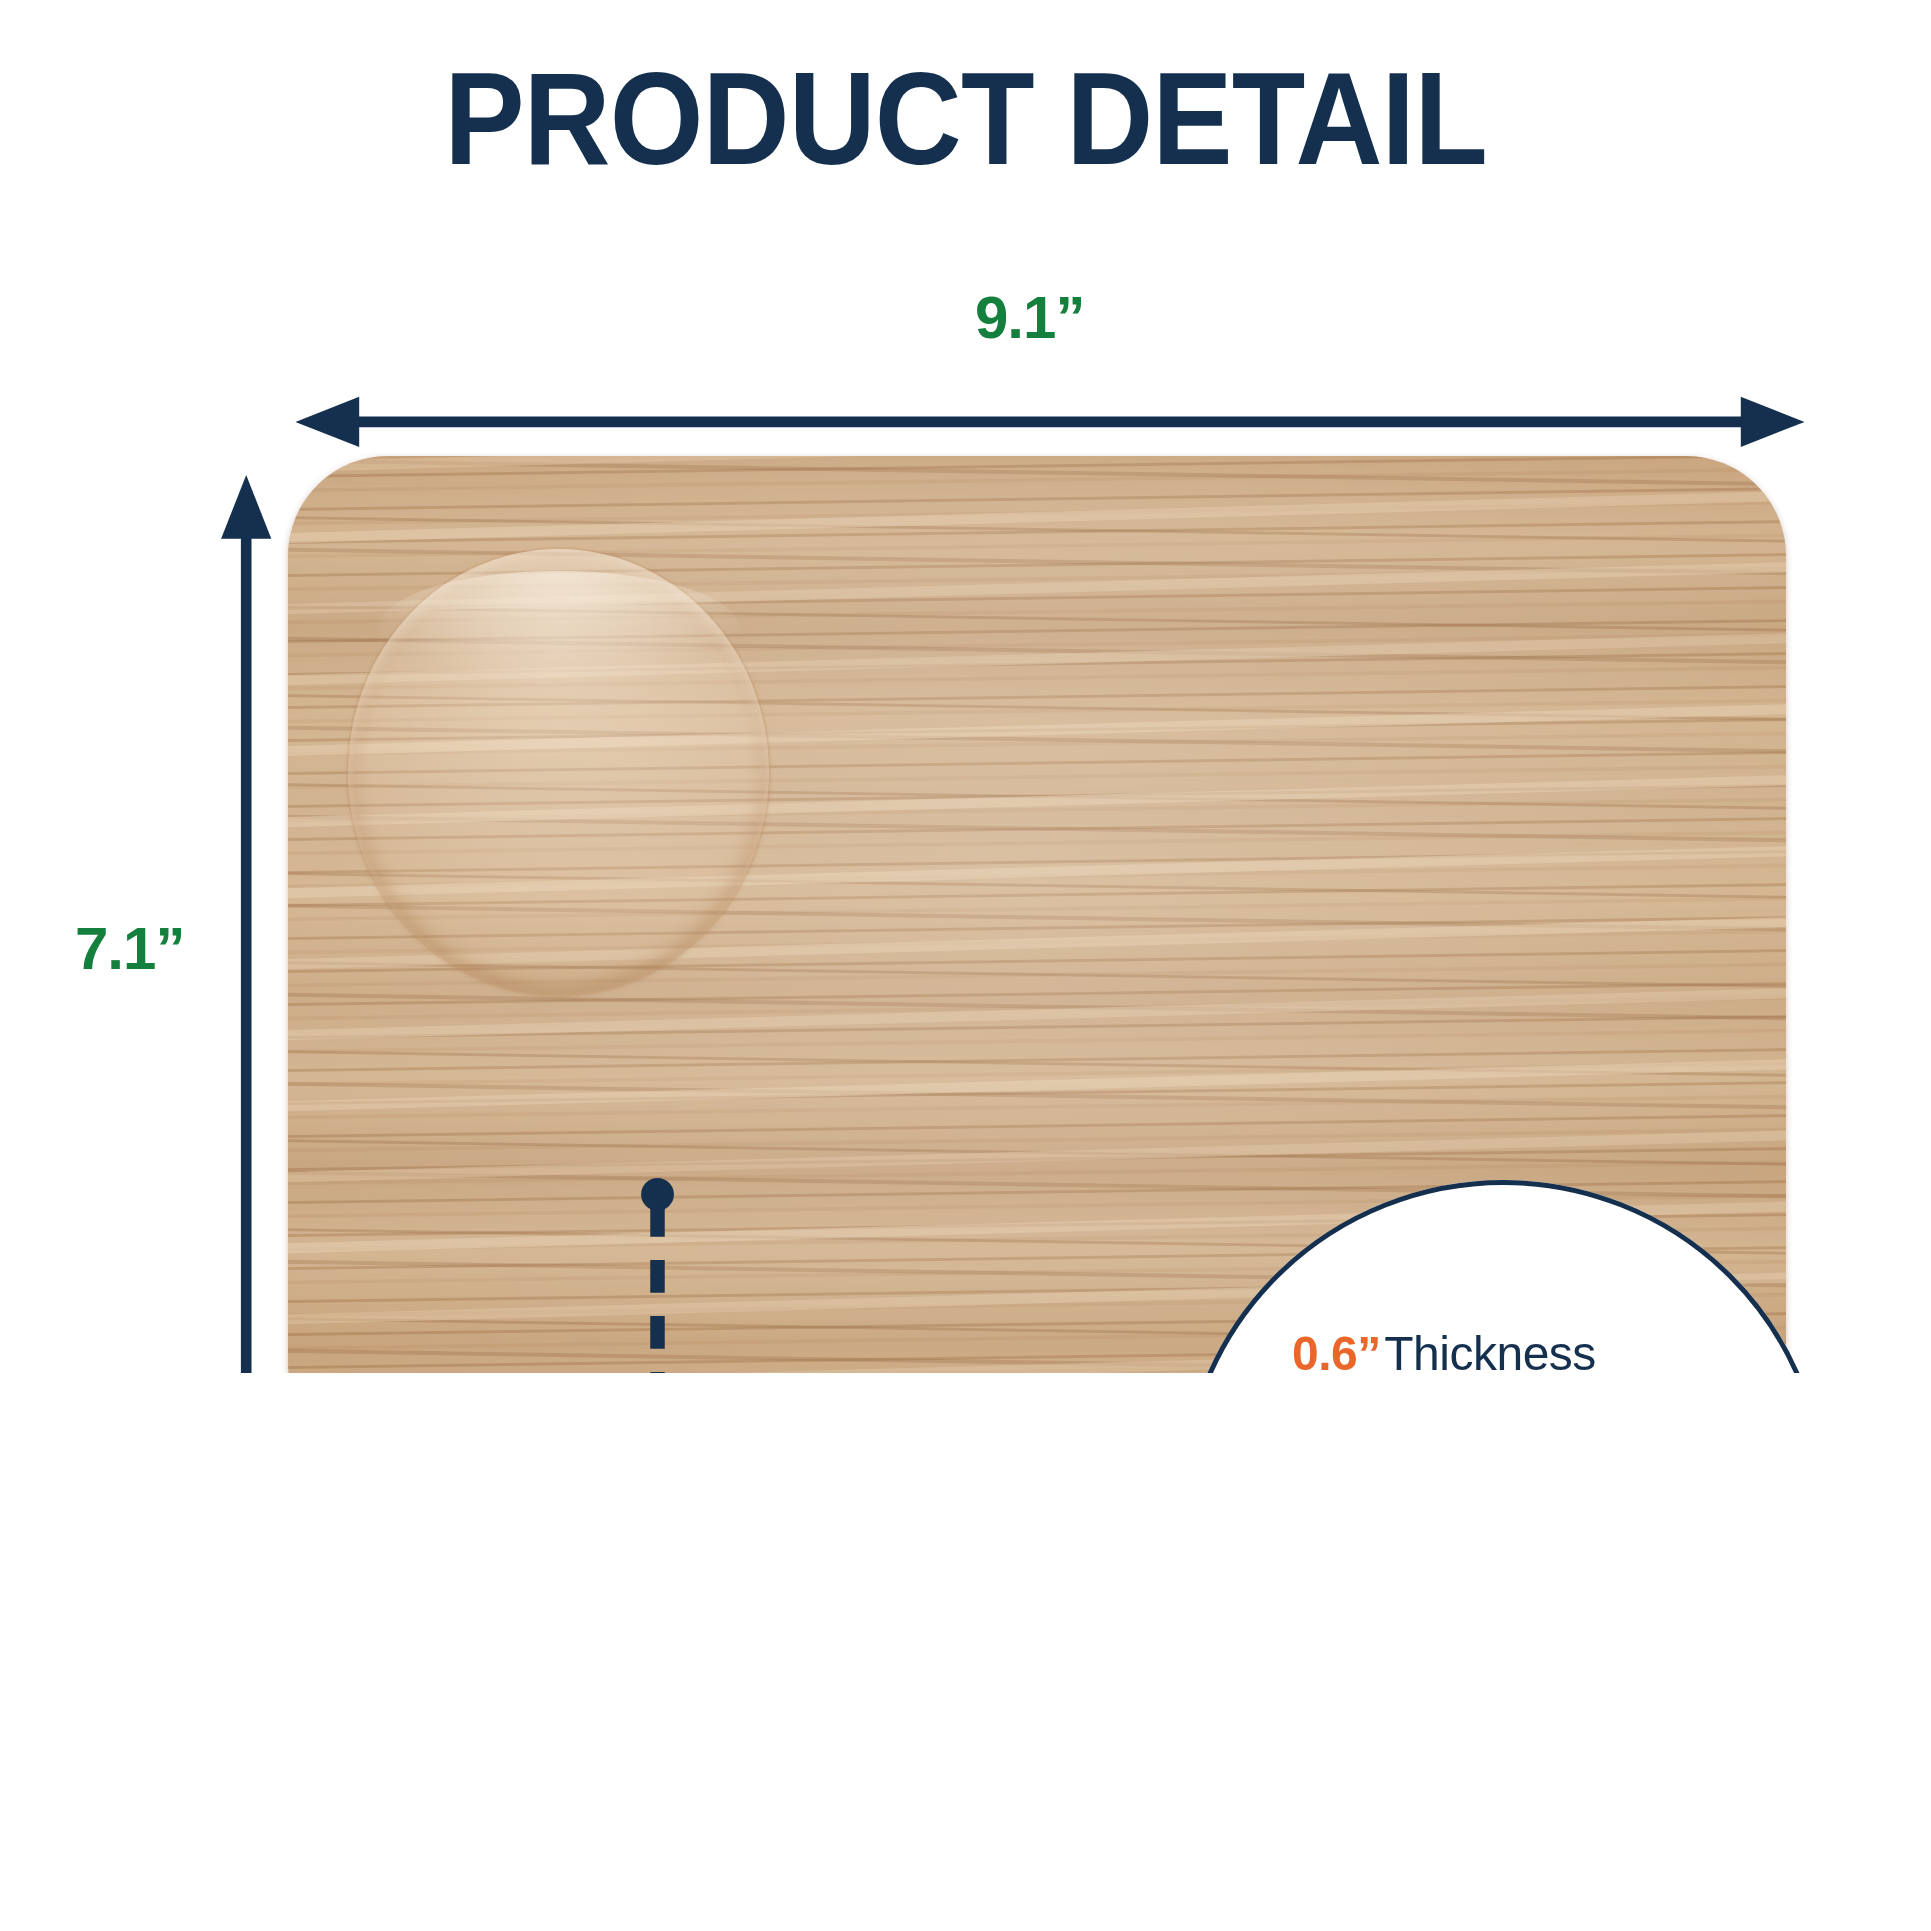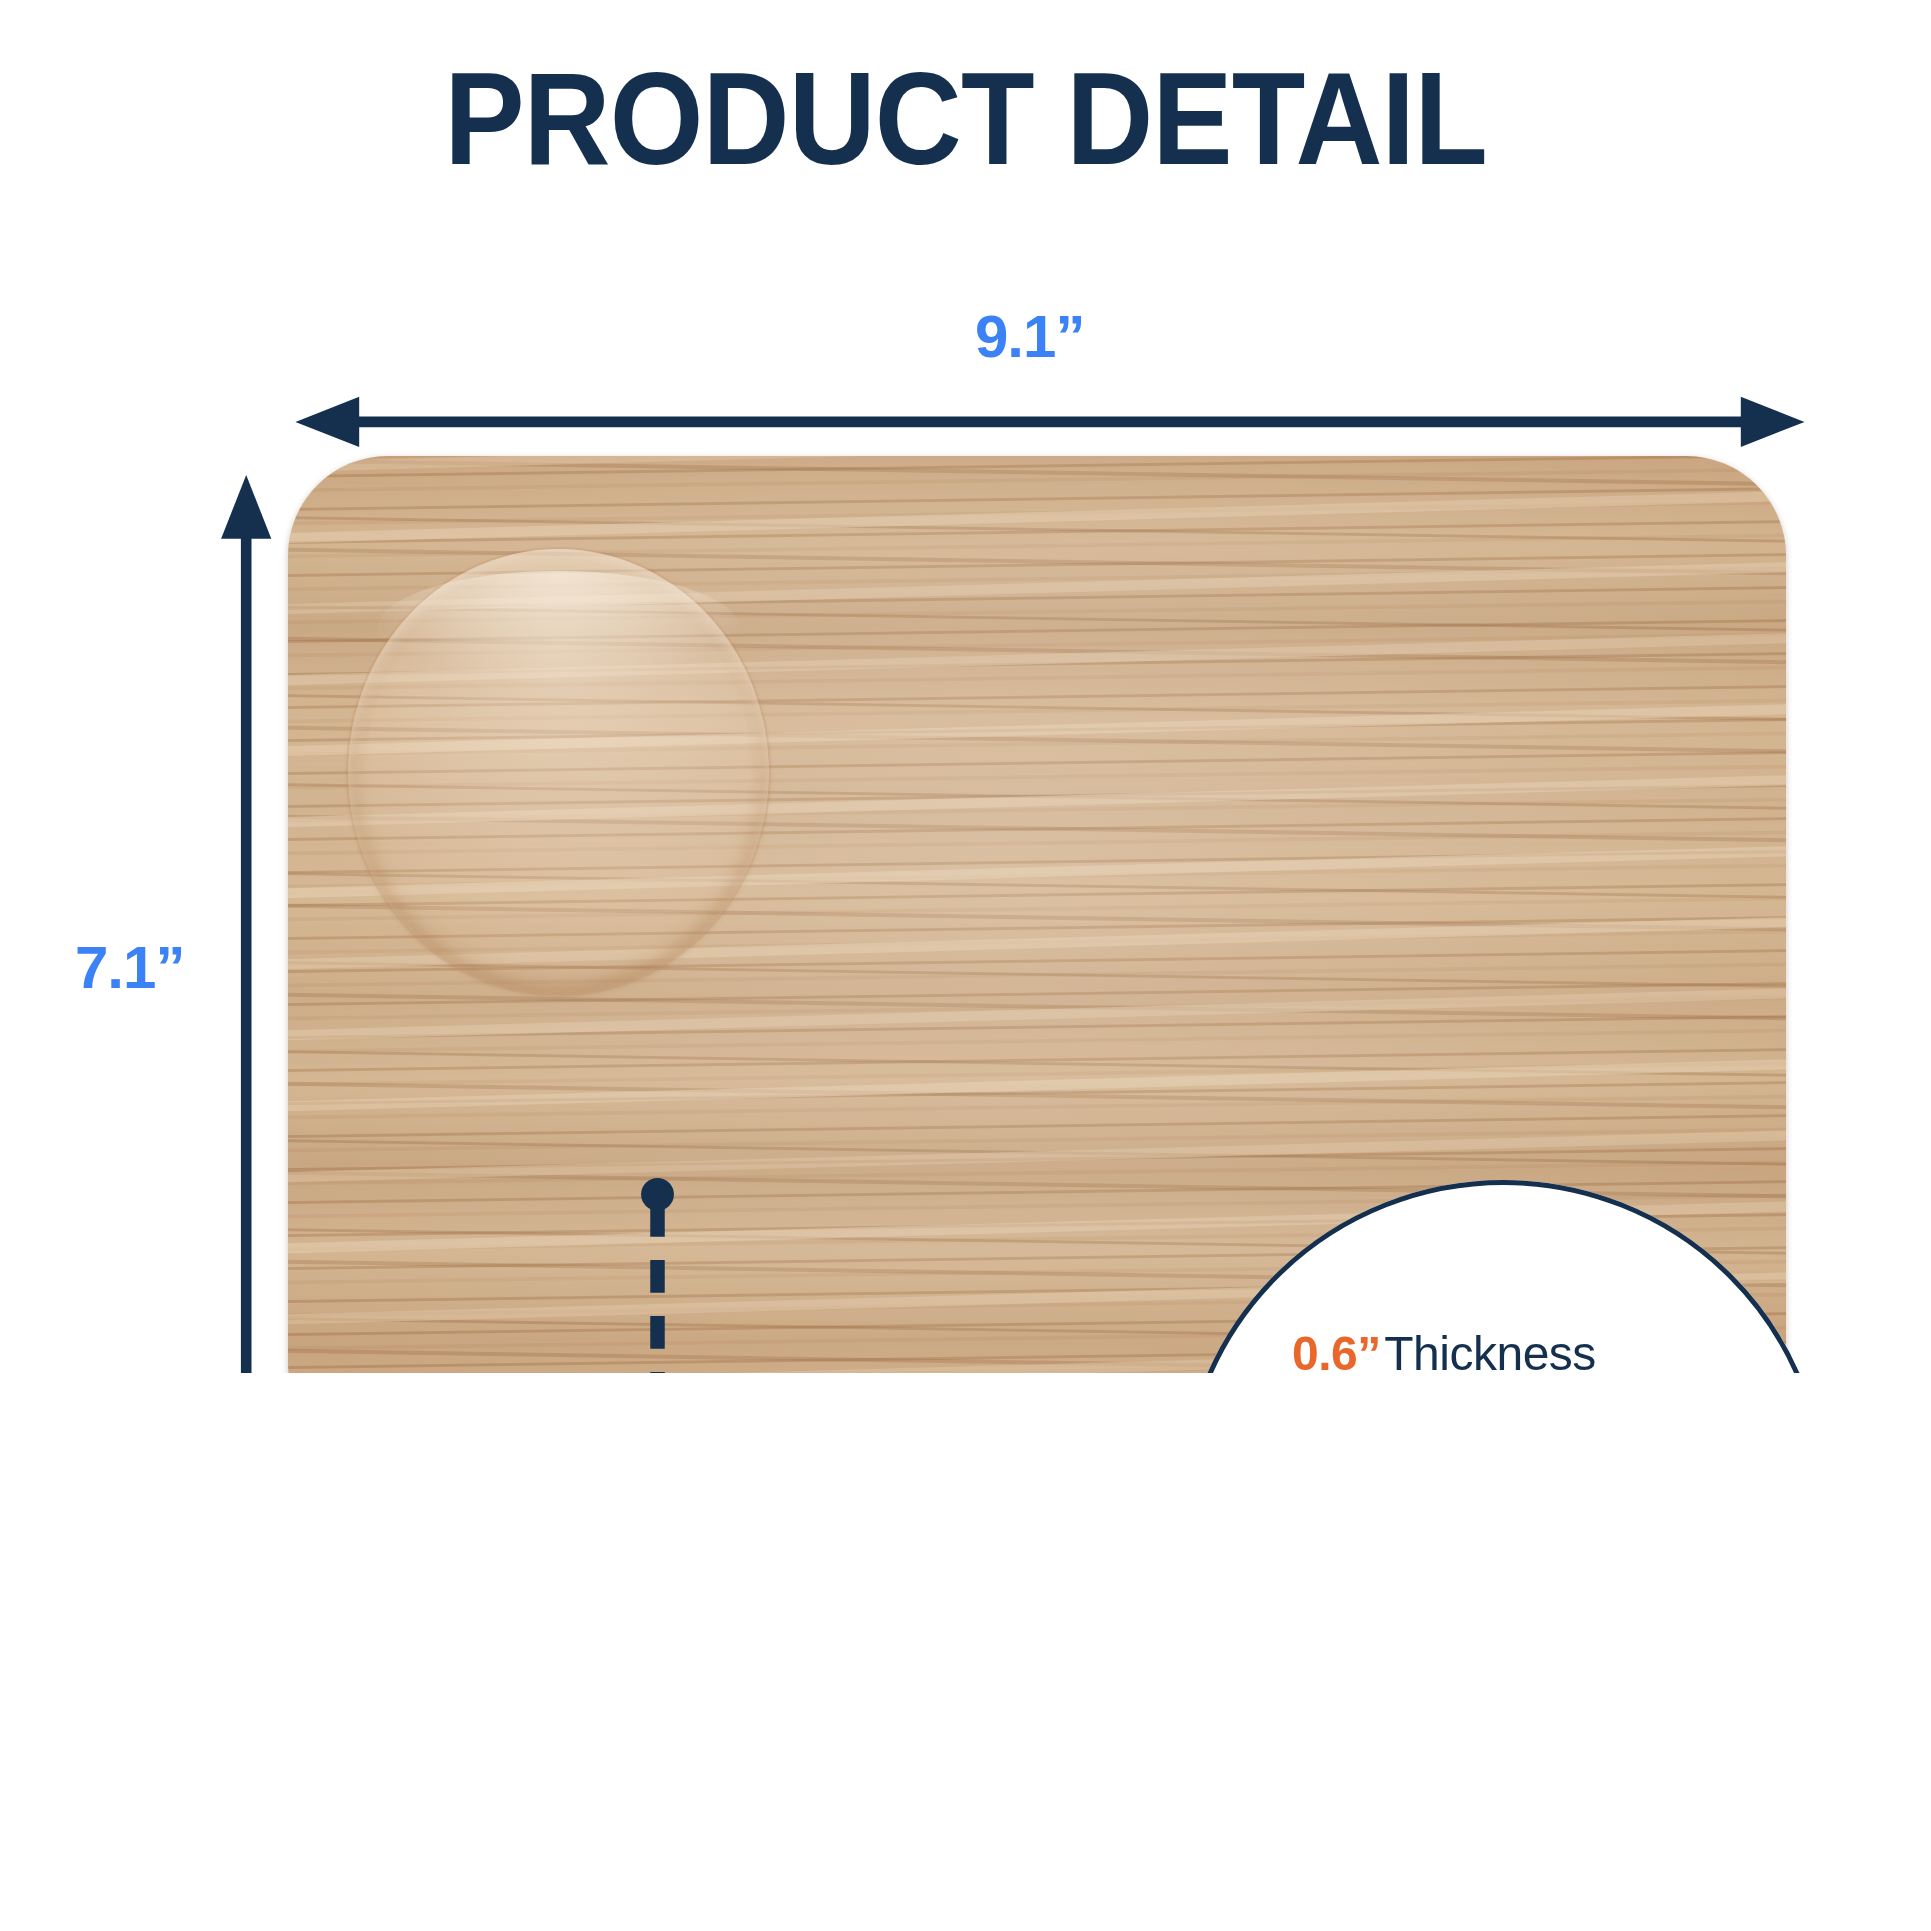--- a/index.html
+++ b/index.html
@@ -37,24 +37,23 @@
     transform: scaleX(0.92);
     transform-origin: 50% 50%;
     white-space: nowrap;
   }
 
   
   .dim-label {
     position: absolute;
     font-family: "Liberation Sans", sans-serif;
     font-weight: 700;
-    color: #3b82f6;
+    color: #15803d;
     white-space: nowrap;
     line-height: 1;
-    margin-top: 19px;
   }
   #dim-top-label {
     left: 975px;
     top: 288px;
     font-size: 60px;
     letter-spacing: -1px;
   }
   #dim-left-label {
     left: 75px;
     top: 919px;

